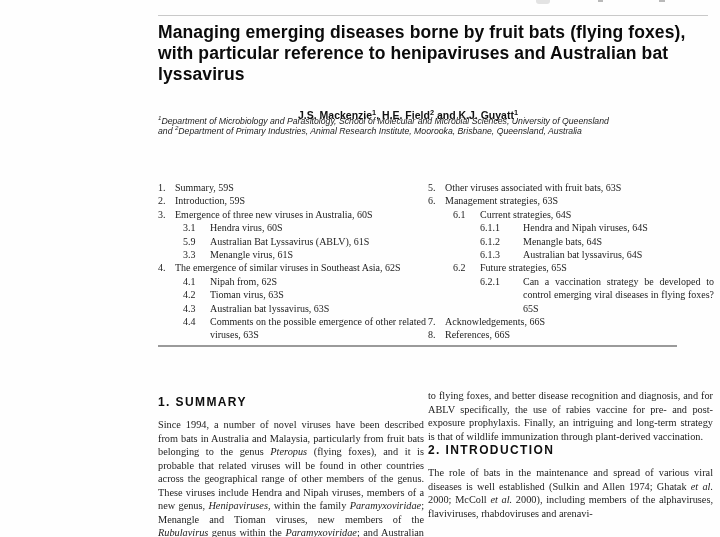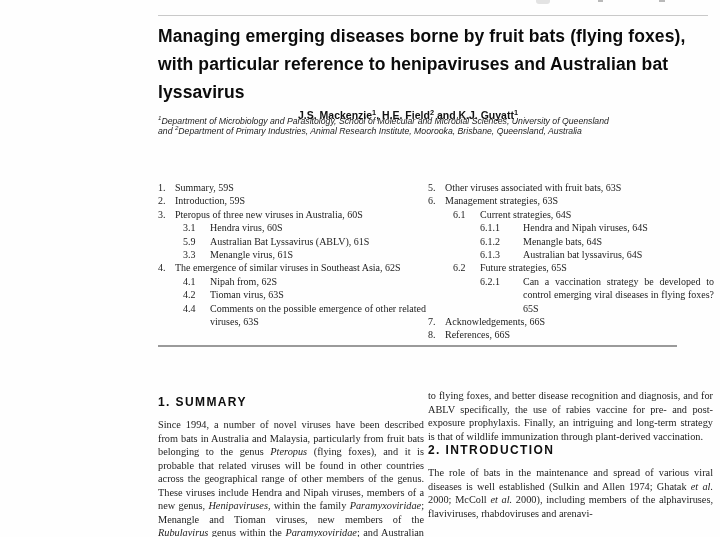--- a/index.html
+++ b/index.html
@@ -16,21 +16,21 @@
   .artifact.a1{left:536px;width:14px;height:4px;background:#e3e3e3;border-radius:0 0 3px 3px;}
   .artifact.a2{left:598px;width:5px;height:2px;background:#b9b9b9;}
   .artifact.a3{left:659px;width:6px;height:2px;background:#b9b9b9;}
 
   .top-rule{position:absolute;left:158px;top:15px;width:550px;height:1px;background:#c9c9c9;}
   .mid-rule{position:absolute;left:158px;top:345px;width:519px;height:2px;background:#9a9a9a;}
 
   .title{
     position:absolute;left:158px;top:22px;width:556px;margin:0;
     font-family:"Liberation Sans", sans-serif;
-    font-size:17.5px;line-height:28px;font-weight:700;color:#0b0b0b;
+    font-size:17.5px;line-height:21px;font-weight:700;color:#0b0b0b;
     letter-spacing:0.1px;
   }
   .authors{
     position:absolute;left:158px;top:109px;width:500px;
     font-family:"Liberation Sans", sans-serif;
     font-size:10.5px;font-weight:700;color:#111;text-align:center;
   }
   .affiliation{
     position:absolute;left:158px;top:116px;width:462px;
     font-family:"Liberation Sans", sans-serif;
@@ -93,21 +93,21 @@
         <div class="toc-item lvl0">
           <span class="toc-num">1.</span>
           <span class="toc-text">Summary, 59S</span>
         </div>
         <div class="toc-item lvl0">
           <span class="toc-num">2.</span>
           <span class="toc-text">Introduction, 59S</span>
         </div>
         <div class="toc-item lvl0">
           <span class="toc-num">3.</span>
-          <span class="toc-text">Pteropus of three new viruses in Australia, 60S</span>
+          <span class="toc-text">Emergence of three new viruses in Australia, 60S</span>
         </div>
         <div class="toc-item lvl1">
           <span class="toc-num">3.1</span>
           <span class="toc-text">Hendra virus, 60S</span>
         </div>
         <div class="toc-item lvl1">
           <span class="toc-num">5.9</span>
           <span class="toc-text">Australian Bat Lyssavirus (ABLV), 61S</span>
         </div>
         <div class="toc-item lvl1">
@@ -118,20 +118,24 @@
           <span class="toc-num">4.</span>
           <span class="toc-text">The emergence of similar viruses in Southeast Asia, 62S</span>
         </div>
         <div class="toc-item lvl1">
           <span class="toc-num">4.1</span>
           <span class="toc-text">Nipah from, 62S</span>
         </div>
         <div class="toc-item lvl1">
           <span class="toc-num">4.2</span>
           <span class="toc-text">Tioman virus, 63S</span>
+        </div>
+        <div class="toc-item lvl1">
+          <span class="toc-num">4.3</span>
+          <span class="toc-text">Australian bat lyssavirus, 63S</span>
         </div>
         <div class="toc-item lvl1">
           <span class="toc-num">4.4</span>
           <span class="toc-text">Comments on the possible emergence of other related viruses, 63S</span>
         </div>
       </div>
     <div class="toc-col right">
         <div class="toc-item lvl0">
           <span class="toc-num">5.</span>
           <span class="toc-text">Other viruses associated with fruit bats, 63S</span>

